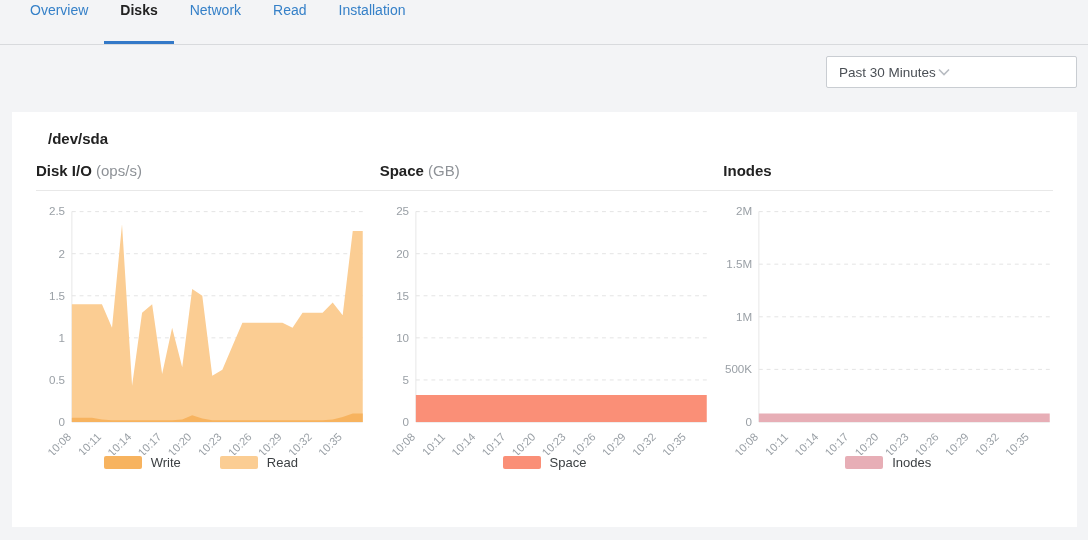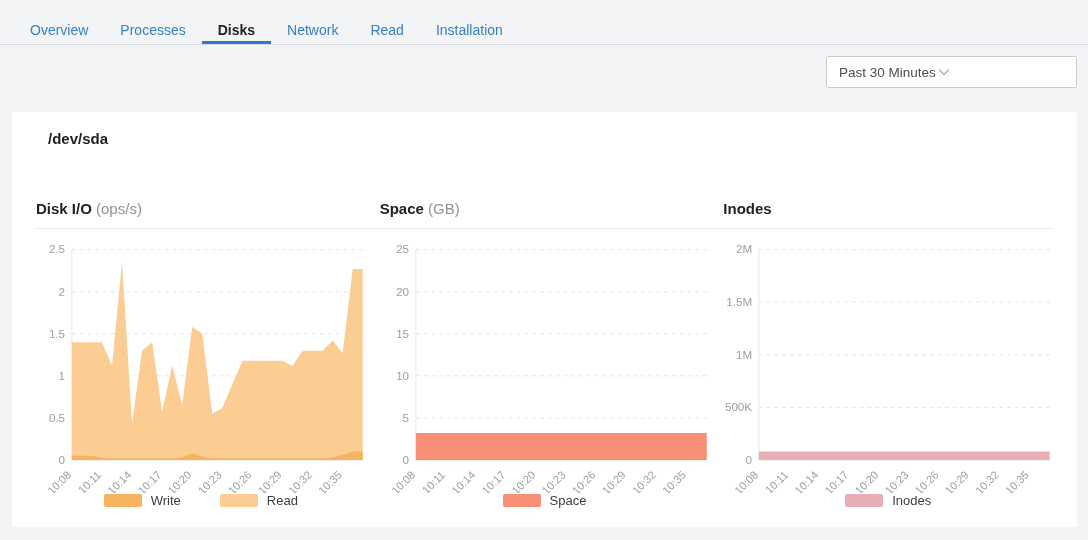--- a/index.html
+++ b/index.html
@@ -11,21 +11,21 @@
   }
   
   .tabbar {
     display: flex;
     align-items: stretch;
     padding-left: 14px;
     border-bottom: 1px solid #d8dadd;
     height: 45px;
   }
   .tab {
-    padding: 22px 16px 12px 16px;
+    padding: 2px 16px 12px 16px;
     font-size: 14px;
     color: #3580c8;
     cursor: pointer;
     border-bottom: 3px solid transparent;
     white-space: nowrap;
   }
   .tab.active {
     color: #222;
     font-weight: bold;
     border-bottom-color: #3379c8;
@@ -65,21 +65,21 @@
   }
   .titles-row, .charts-row {
     display: grid;
     grid-template-columns: repeat(3, 1fr);
     gap: 14px;
   }
   .titles-row {
     padding-bottom: 11px;
     border-bottom: 1px solid #e8e8e8;
   }
-  .chart-heading { font-size: 15px; font-weight: bold; margin-top: 38px; }
+  .chart-heading { font-size: 15px; font-weight: bold; }
   .chart-heading .unit { font-weight: normal; color: #8e9297; }
   .charts-row { margin-top: 8px; }
   .chart-col { min-width: 0; }
   .chart-svg svg { display: block; width: 100%; height: auto; }
   svg text { font-family: "Liberation Sans", sans-serif; }
   .chart-legend {
     display: flex;
     justify-content: center;
     gap: 39px;
     margin-top: 0px;
@@ -92,21 +92,20 @@
     height: 13px;
     border-radius: 2px;
     display: inline-block;
   }
 </style>
 </head>
 <body>
 
 <div class="tabbar">
   <div class="tab">Overview</div>
-  <div class="tab">Processes</div>
   <div class="tab active">Disks</div>
   <div class="tab">Network</div>
   <div class="tab">Read</div>
   <div class="tab">Installation</div>
 </div>
 
 <div class="toolbar">
   <div class="select">
     <span>Past 30 Minutes</span>
     <svg width="16" height="16" viewBox="0 0 16 16">

